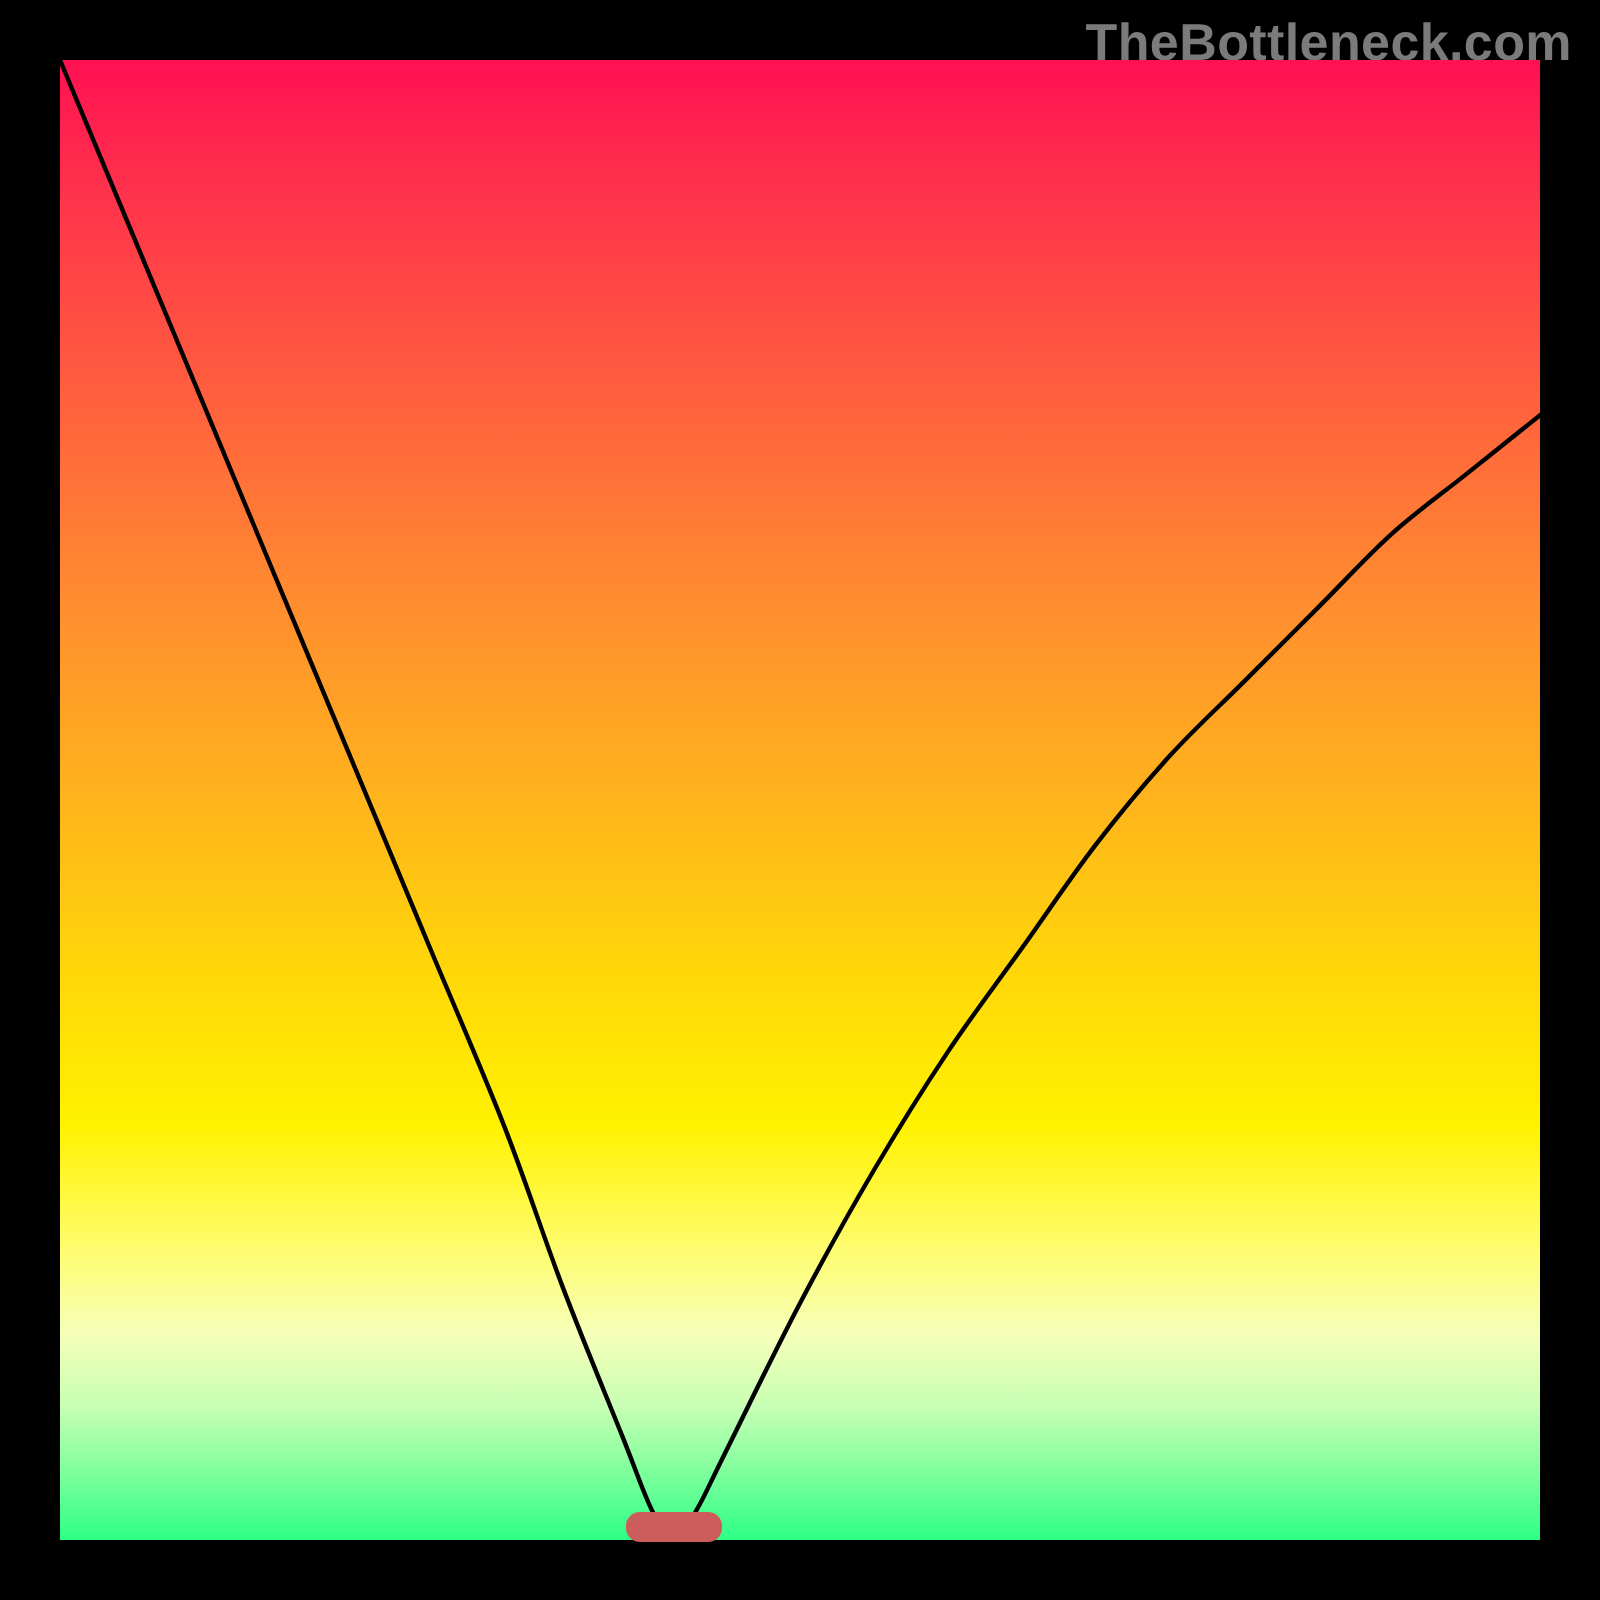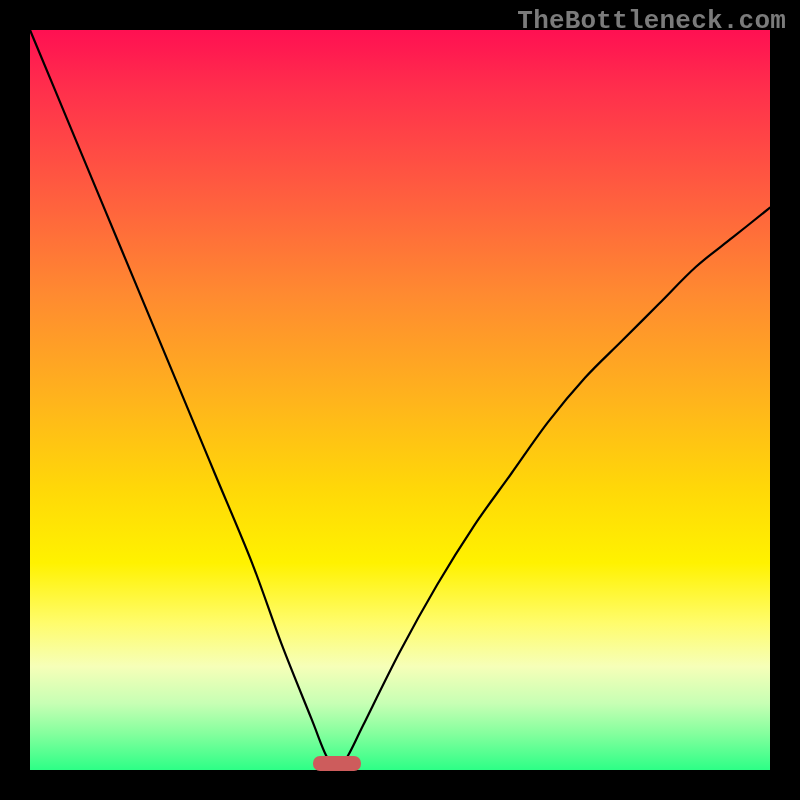--- a/index.html
+++ b/index.html
@@ -7,21 +7,21 @@
   .outer {
     width: 800px;
     height: 800px;
     background: #000;
     position: relative;
   }
   .watermark {
     position: absolute;
     top: 6px;
     right: 14px;
-    font-family: Liberation Mono, monospace;
+    font-family: Liberation Sans, sans-serif;
     font-size: 26px;
     font-weight: 600;
     color: #7b7b7b;
     letter-spacing: 0.2px;
   }
   .plot {
     position: absolute;
     left: 30px;
     top: 30px;
     width: 740px;

